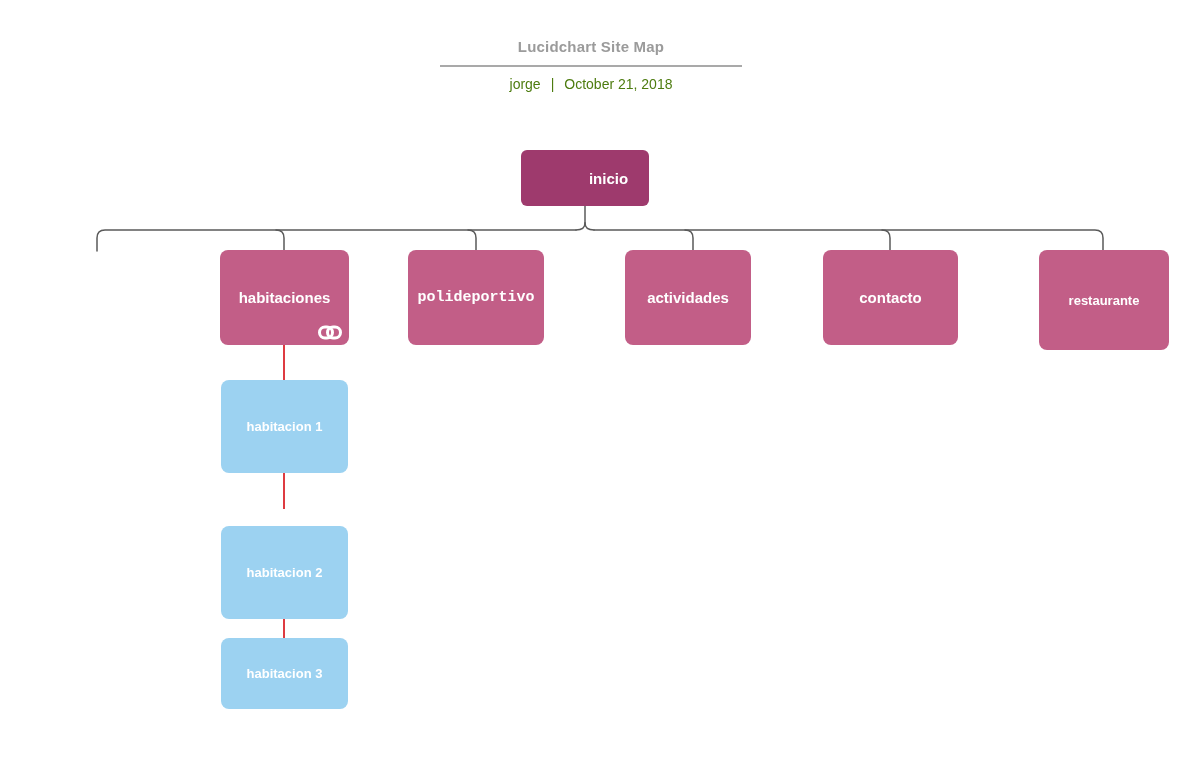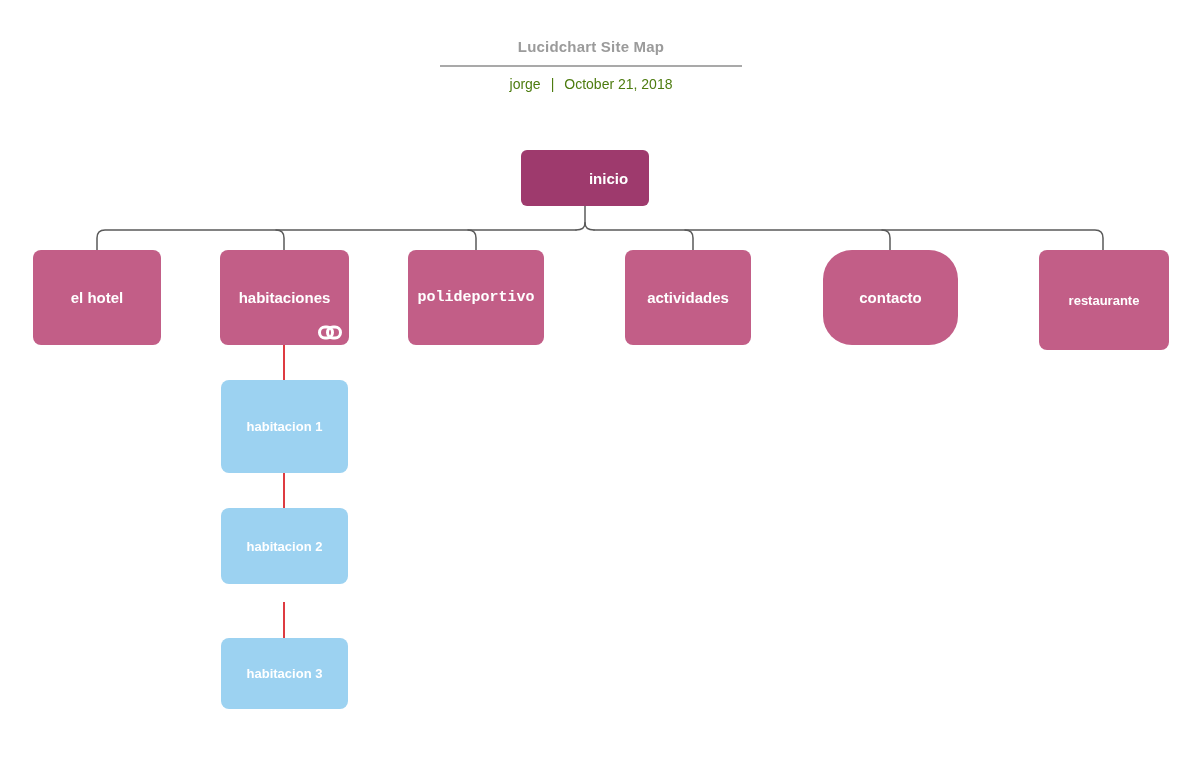--- a/index.html
+++ b/index.html
@@ -80,24 +80,24 @@
   .node--child {
     background: #9cd2f1;
     font-size: 13px;
   }
 
   .node-inicio        { left: 521px; top: 150px; width: 128px; height: 56px; }
   .node-el-hotel      { left: 33px;  top: 250px; width: 128px; height: 95px; }
   .node-habitaciones  { left: 220px; top: 250px; width: 129px; height: 95px; }
   .node-polideportivo { left: 408px; top: 250px; width: 136px; height: 95px; font-family: Liberation Mono, monospace; }
   .node-actividades   { left: 625px; top: 250px; width: 126px; height: 95px; }
-  .node-contacto      { left: 823px; top: 250px; width: 135px; height: 95px; border-radius: 29px; }
+  .node-contacto      { left: 823px; top: 250px; width: 135px; height: 95px; }
   .node-restaurante   { left: 1039px; top: 250px; width: 130px; height: 100px; font-size: 13px; }
   .node-habitacion-1  { left: 221px; top: 380px; width: 127px; height: 93px; }
-  .node-habitacion-2  { left: 221px; top: 508px; width: 127px; height: 76px; }
+  .node-habitacion-2  { left: 221px; top: 526px; width: 127px; height: 93px; }
   .node-habitacion-3  { left: 221px; top: 638px; width: 127px; height: 71px; justify-content: center; }
 
   .link-badge {
     position: absolute;
     right: 7px;
     bottom: 5px;
     width: 24px;
     height: 15px;
     display: flex;
     align-items: center;
@@ -139,23 +139,20 @@
       <path d="M284 345 V380"></path>
       <path d="M284 473 V509"></path>
       <path d="M284 602 V638"></path>
     </g>
   </svg>
 
   <div class="node node--root node-inicio">
     <span>inicio</span>
   </div>
 
-  <div class="node node--primary node-el-hotel">
-    <span>el hotel</span>
-  </div>
 
   <div class="node node--primary node-habitaciones">
     <span>habitaciones</span>
     <span class="link-badge">
       <svg width="24" height="15" viewBox="0 0 24 15" fill="none" stroke="#ffffff" stroke-width="3">
         <rect x="1.5" y="2" width="13" height="11" rx="5.5"></rect>
         <rect x="9.5" y="2" width="13" height="11" rx="5.5"></rect>
       </svg>
     </span>
   </div>

